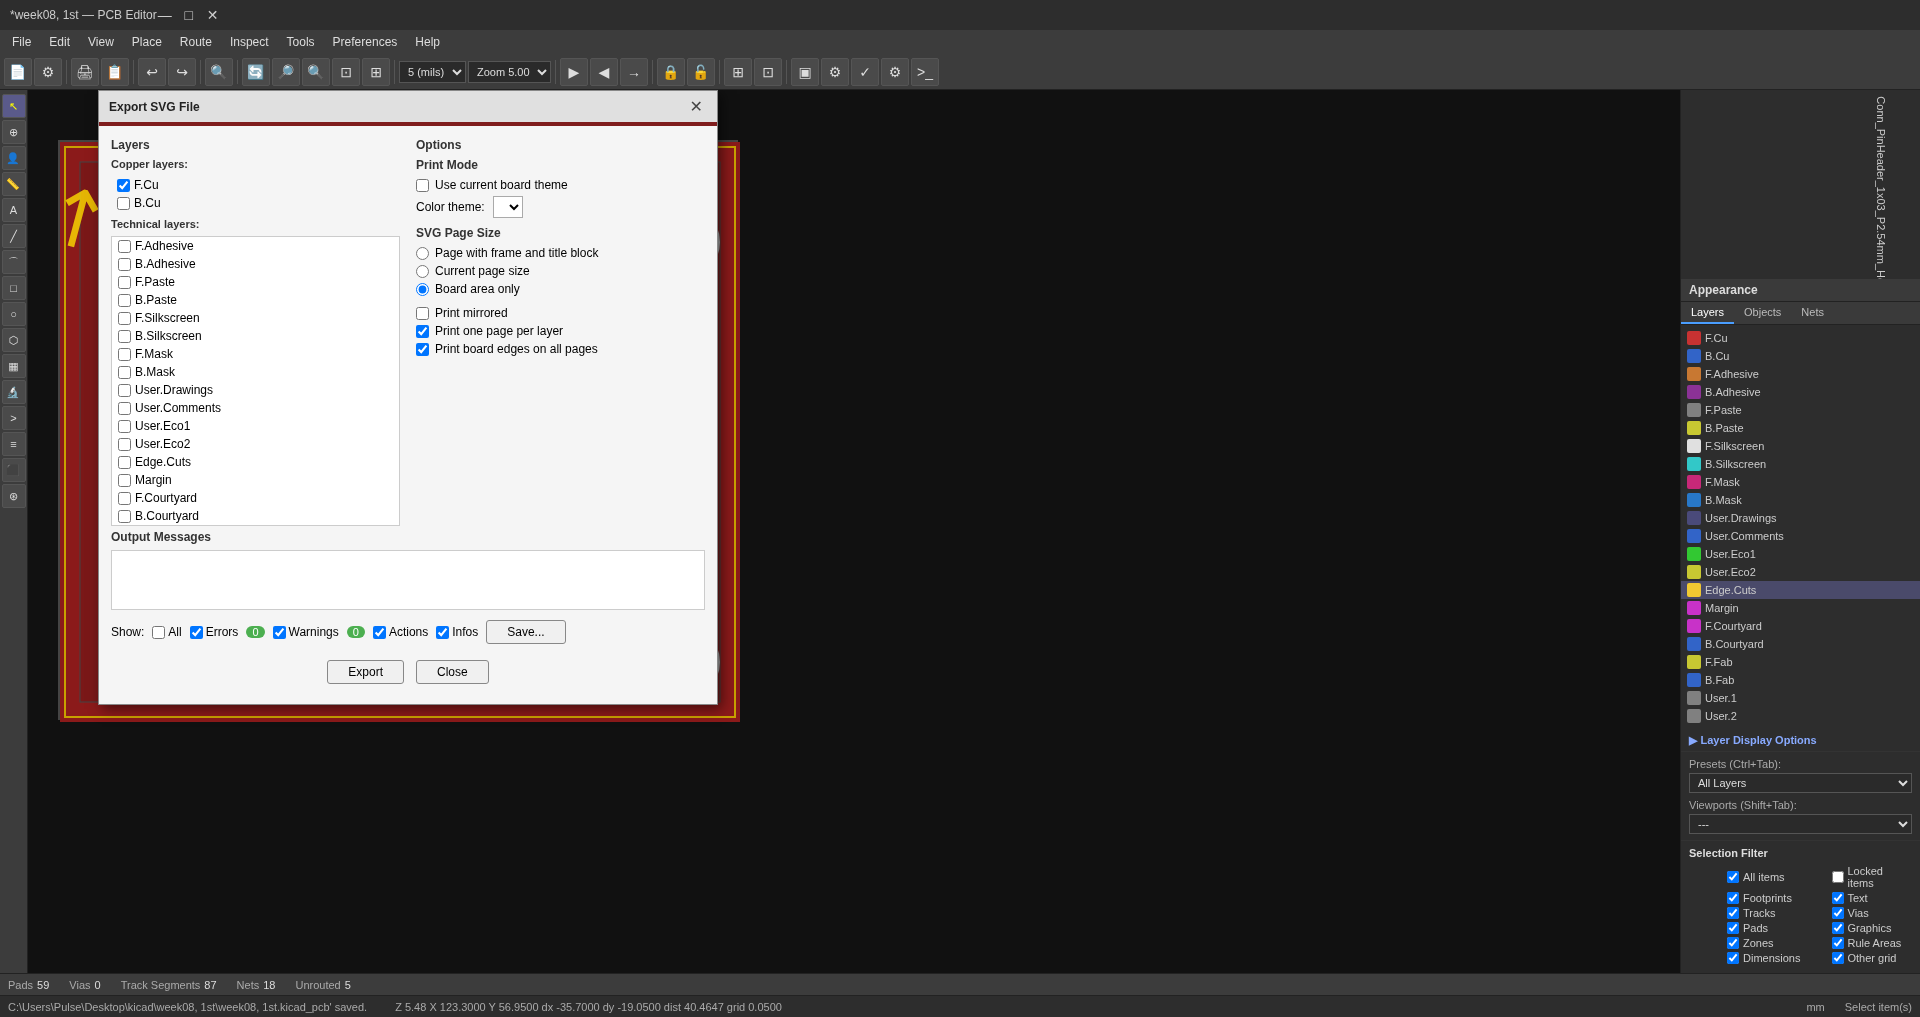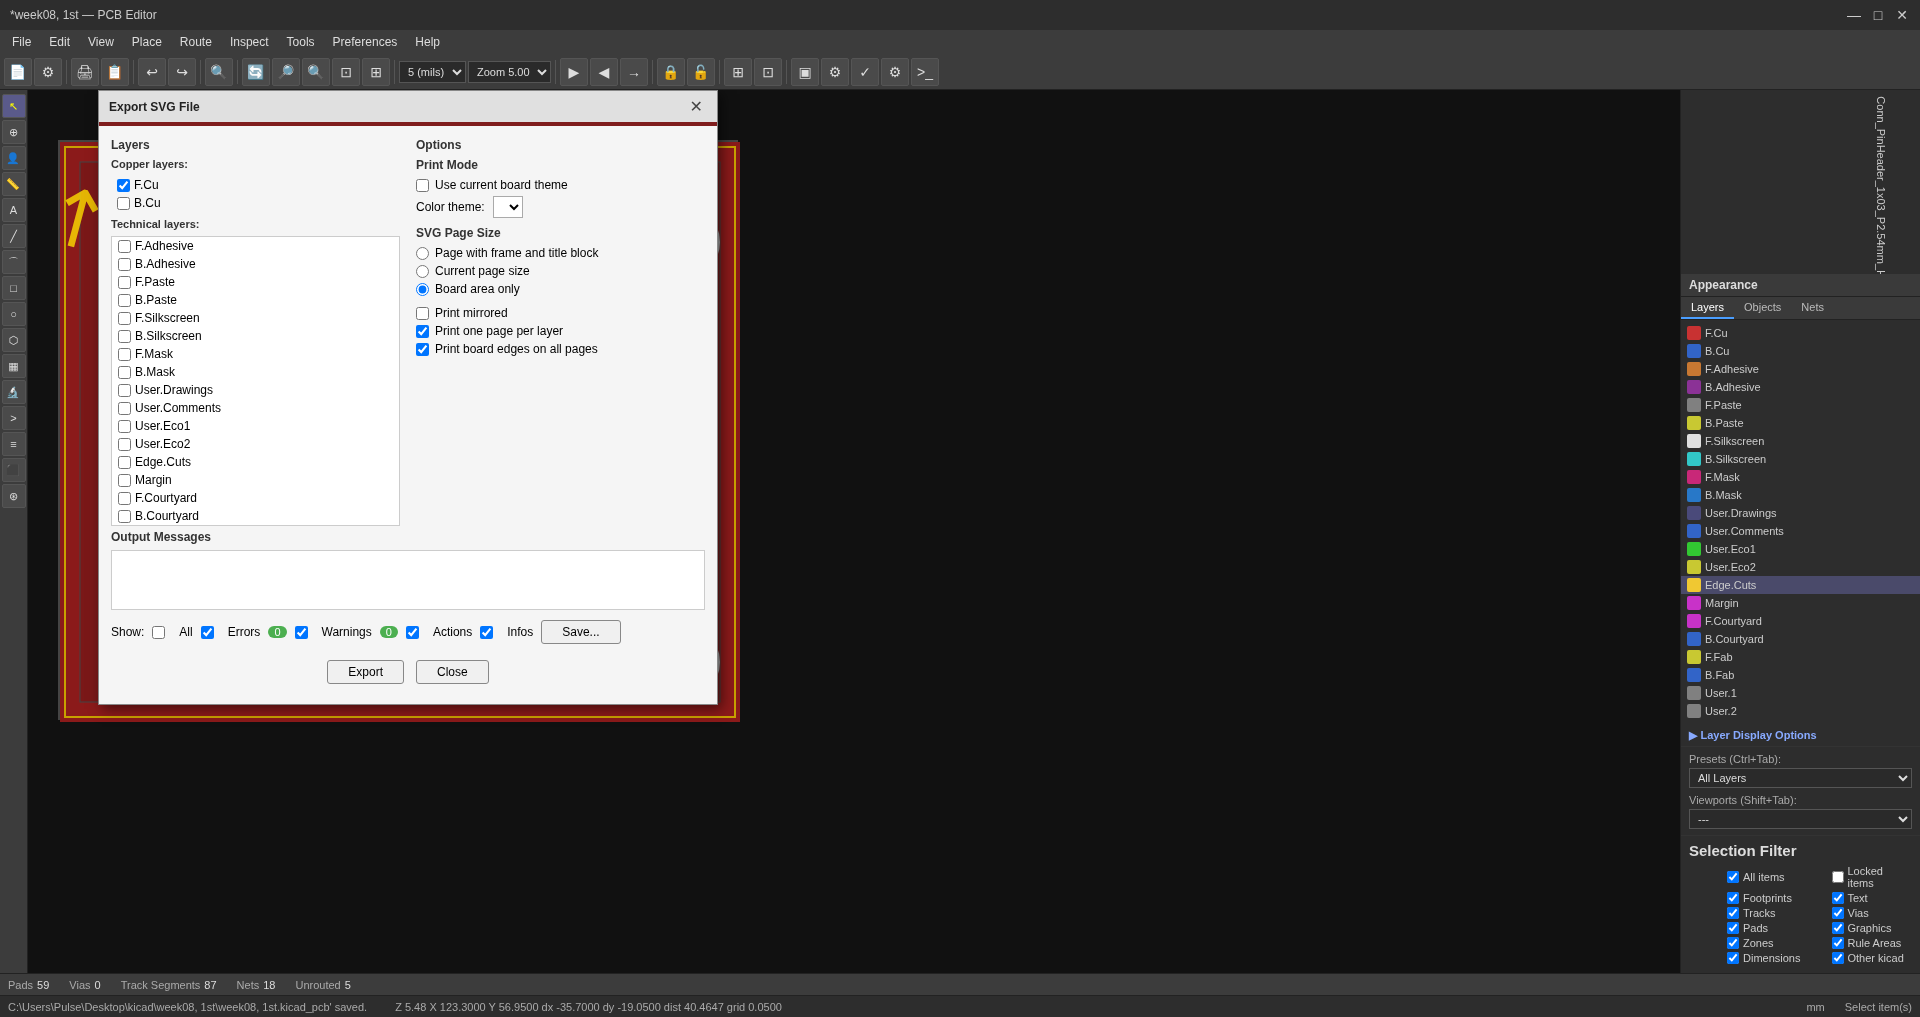--- a/index.html
+++ b/index.html
@@ -1,19 +1,19 @@
 <!DOCTYPE html>
 <html><head>
   <meta charset="utf-8">
   <style>
     * { box-sizing: border-box; margin: 0; padding: 0; }
     body { font-family: 'Segoe UI', Arial, sans-serif; font-size: 12px; background: #1a1a2e; overflow: hidden; width: 1920px; height: 1017px; }
 
     
-    #titlebar { background: #2d2d2d; color: #ccc; height: 30px; display: flex; align-items: center; padding: 0 10px; justify-content: space-between; }
+    #titlebar { background: #2d2d2d; color: #ccc; height: 30px; display: flex; align-items: center; padding: 0 10px; }
     #titlebar .win-controls { display: flex; gap: 8px; }
     #titlebar .win-btn { width: 16px; height: 16px; display: flex; align-items: center; justify-content: center; cursor: pointer; color: #ccc; font-size: 14px; }
 
     
     #menubar { background: #3c3c3c; color: #ddd; height: 24px; display: flex; align-items: center; padding: 0 4px; gap: 2px; }
     #menubar .menu-item { padding: 2px 8px; cursor: pointer; font-size: 12px; }
 
     
     #toolbar { background: #3c3c3c; height: 36px; display: flex; align-items: center; padding: 0 4px; gap: 2px; border-bottom: 1px solid #222; }
     .tb-btn { width: 28px; height: 28px; background: #4a4a4a; border: 1px solid #555; color: #ddd; display: flex; align-items: center; justify-content: center; cursor: pointer; font-size: 14px; border-radius: 2px; }
@@ -48,21 +48,21 @@
     .layer-color { width: 14px; height: 14px; border-radius: 2px; flex-shrink: 0; }
     .layer-name { font-size: 11px; color: #ccc; }
 
     
     #presets-section { padding: 6px 8px; border-top: 1px solid #333; }
     .preset-label { font-size: 11px; color: #aaa; margin-bottom: 3px; }
     .preset-combo { width: 100%; background: #2a2a2a; border: 1px solid #555; color: #ddd; padding: 2px 4px; font-size: 11px; }
 
     
     #sel-filter { padding: 6px 8px; border-top: 1px solid #333; }
-    #sel-filter-header { font-size: 15px; color: #ddd; font-weight: bold; margin-bottom: 6px; }
+    #sel-filter-header { font-size: 11px; color: #ddd; font-weight: bold; margin-bottom: 6px; }
     .sf-row { display: flex; gap: 24px; margin-bottom: 3px; margin-left: 38px; }
     .sf-item { display: flex; align-items: center; gap: 4px; flex: 1; }
     .sf-item label { font-size: 11px; color: #ccc; cursor: pointer; }
     .sf-item input[type=checkbox] { width: 12px; height: 12px; cursor: pointer; }
 
     
     #statusbar { background: #3c3c3c; height: 22px; display: flex; align-items: center; padding: 0 8px; gap: 20px; font-size: 11px; color: #ccc; border-top: 1px solid #222; }
     .sb-item { display: flex; gap: 4px; }
     .sb-label { color: #aaa; }
     .sb-val { color: #ddd; }
@@ -83,21 +83,21 @@
     .dlg-col-title { font-size: 12px; font-weight: bold; color: #333; margin-bottom: 6px; }
     .layer-scroll { height: 290px; overflow-y: auto; border: 1px solid #ccc; background: white; }
     .dlg-layer-item { display: flex; align-items: center; gap: 4px; padding: 2px 6px; font-size: 12px; cursor: pointer; }
     .dlg-layer-item input { width: 13px; height: 13px; }
     .dlg-section-title { font-size: 12px; font-weight: bold; color: #333; margin-bottom: 6px; margin-top: 4px; }
     .dlg-radio-group { display: flex; flex-direction: column; gap: 4px; margin-bottom: 10px; }
     .dlg-radio-item { display: flex; align-items: center; gap: 6px; font-size: 12px; cursor: pointer; }
     .dlg-checkbox-item { display: flex; align-items: center; gap: 6px; font-size: 12px; margin-bottom: 4px; cursor: pointer; }
     .dlg-output { height: 60px; background: white; border: 1px solid #ccc; margin-bottom: 10px; padding: 4px; font-size: 11px; color: #666; }
     .dlg-show-row { display: flex; align-items: center; gap: 8px; flex-wrap: wrap; margin-bottom: 8px; }
-    .dlg-show-item { display: flex; align-items: center; gap: 14px; font-size: 12px; }
+    .dlg-show-item { display: flex; align-items: center; gap: 3px; font-size: 12px; }
     .badge { background: #4caf50; color: white; border-radius: 10px; padding: 0 6px; font-size: 11px; min-width: 18px; text-align: center; }
     .dlg-btn-row { display: flex; justify-content: center; gap: 12px; padding: 8px 0; }
     .dlg-btn { padding: 4px 20px; font-size: 12px; cursor: pointer; border-radius: 3px; }
     .dlg-btn-primary { background: #f0f0f0; border: 1px solid #888; }
     .dlg-select { background: white; border: 1px solid #aaa; padding: 2px 4px; font-size: 12px; }
     .color-theme-row { display: flex; align-items: center; gap: 8px; margin-bottom: 8px; }
   </style>
 </head>
 <body>
 
@@ -526,21 +526,21 @@
           <label>Rule Areas</label>
         </div>
       </div>
       <div class="sf-row">
         <div class="sf-item">
           <input type="checkbox" checked="" style="">
           <label>Dimensions</label>
         </div>
         <div class="sf-item">
           <input type="checkbox" checked="" style="">
-          <label>Other kicad</label>
+          <label>Other grid</label>
         </div>
       </div>
     </div>
   </div>
 </div>
 
 <div id="statusbar">
   <div class="sb-item">
     <span class="sb-label">Pads</span>
     <span class="sb-val">59</span>

